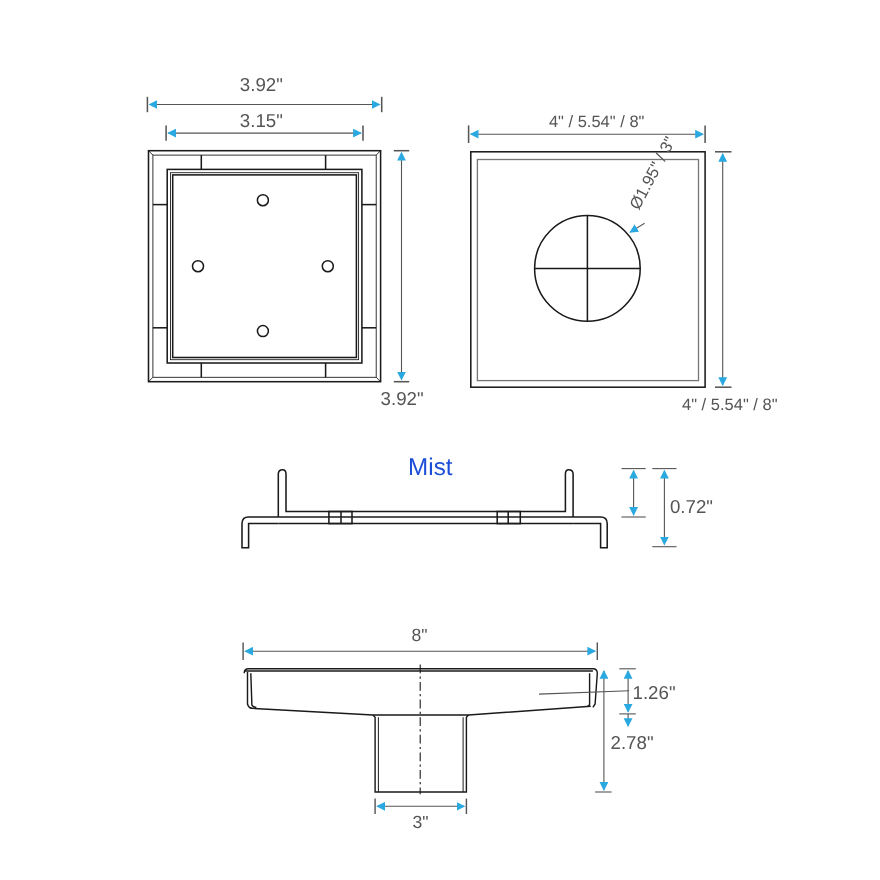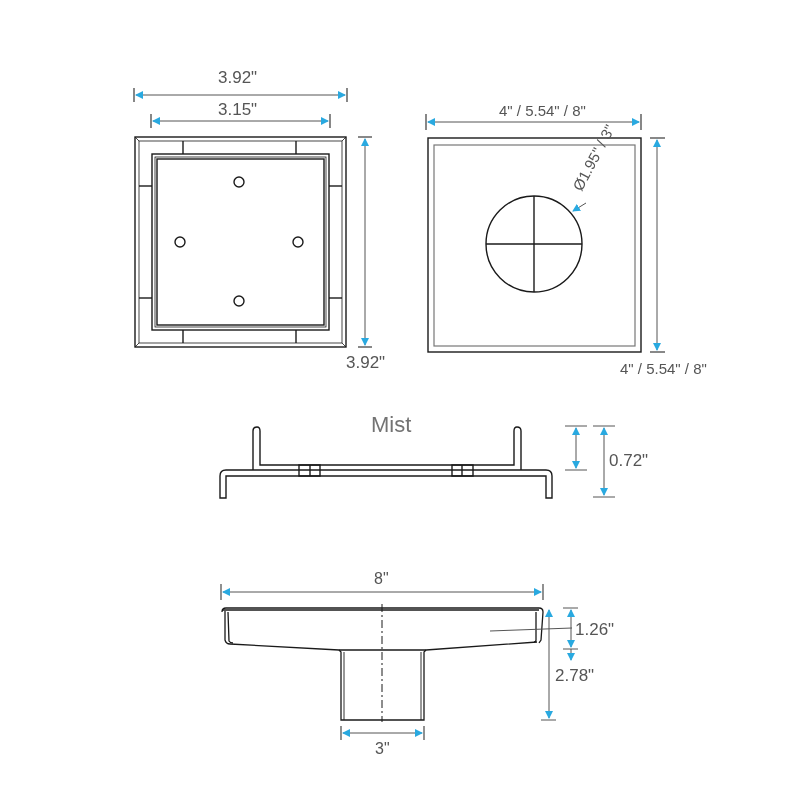--- a/index.html
+++ b/index.html
@@ -1,19 +1,19 @@
 <!DOCTYPE html>
 <html><head>
 <meta charset="utf-8">
 <style>
   html,body{margin:0;padding:0;background:#ffffff;}
   body{width:800px;height:800px;position:relative;overflow:hidden;font-family:"Liberation Sans",sans-serif;}
   svg{position:absolute;left:0;top:0;}
   .lbl{position:absolute;color:#555;font-size:15px;white-space:nowrap;line-height:1;}
-  .title{position:absolute;color:#737373;font-size:22px;line-height:1;}
+  .title{position:absolute;color:#1d4ed8;font-size:22px;line-height:1;}
 </style>
 </head>
 <body>
 
 <svg width="800" height="800" viewBox="0 0 800 800">
   <defs>
     <marker id="arr" markerWidth="8" markerHeight="8" refX="7" refY="4" orient="auto" markerUnits="userSpaceOnUse">
       <path d="M0,0 L8,4 L0,8 z" fill="#29a9e0"></path>
     </marker>
     <marker id="arrs" markerWidth="8" markerHeight="8" refX="1" refY="4" orient="auto" markerUnits="userSpaceOnUse">

